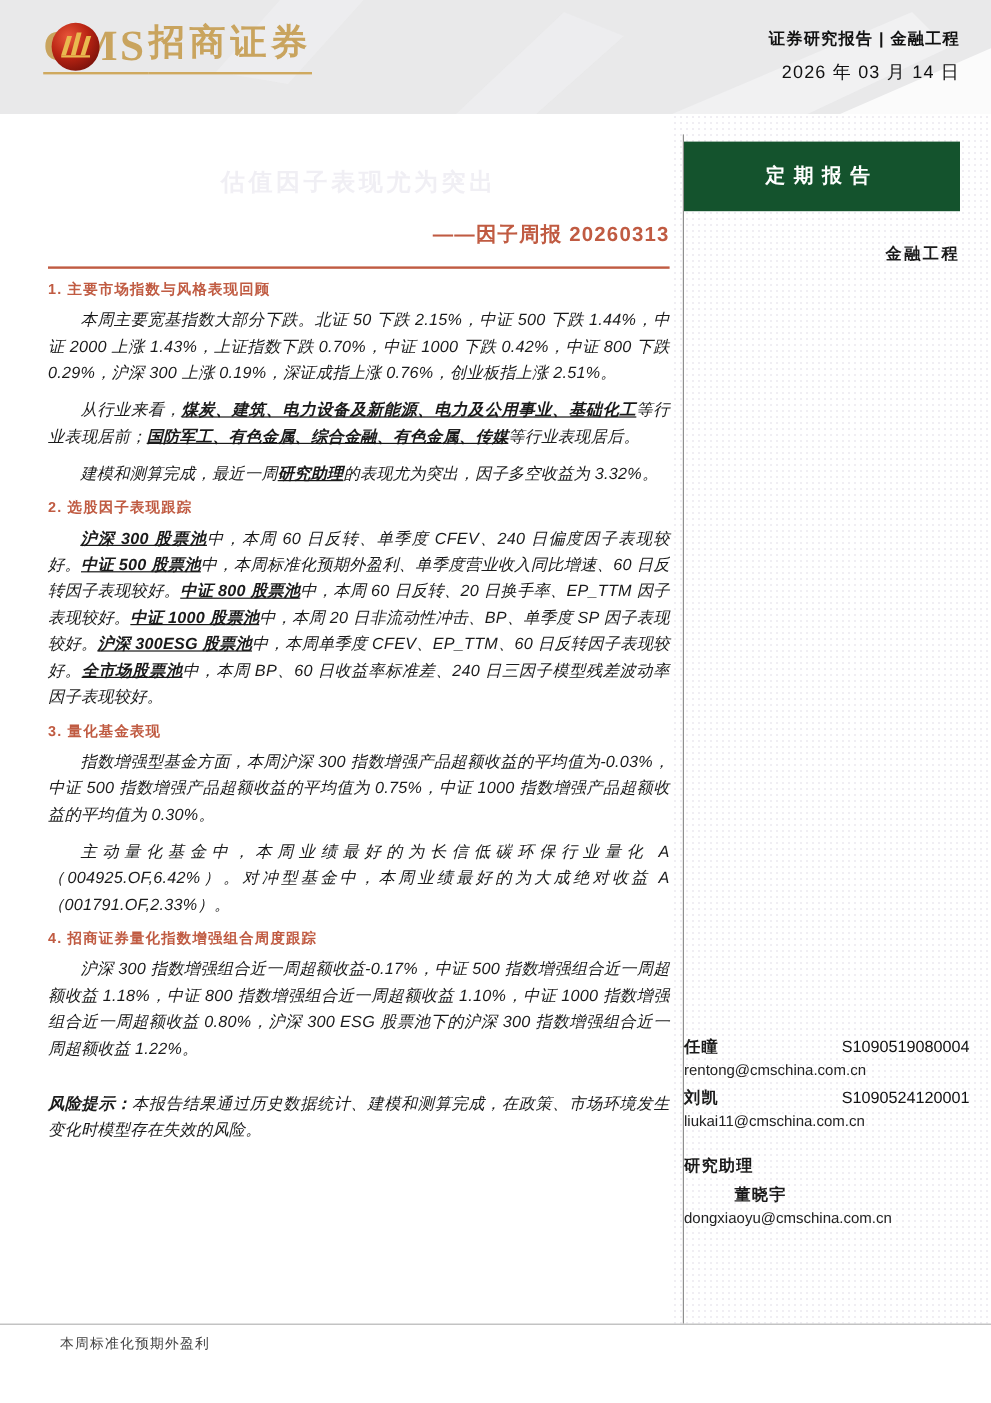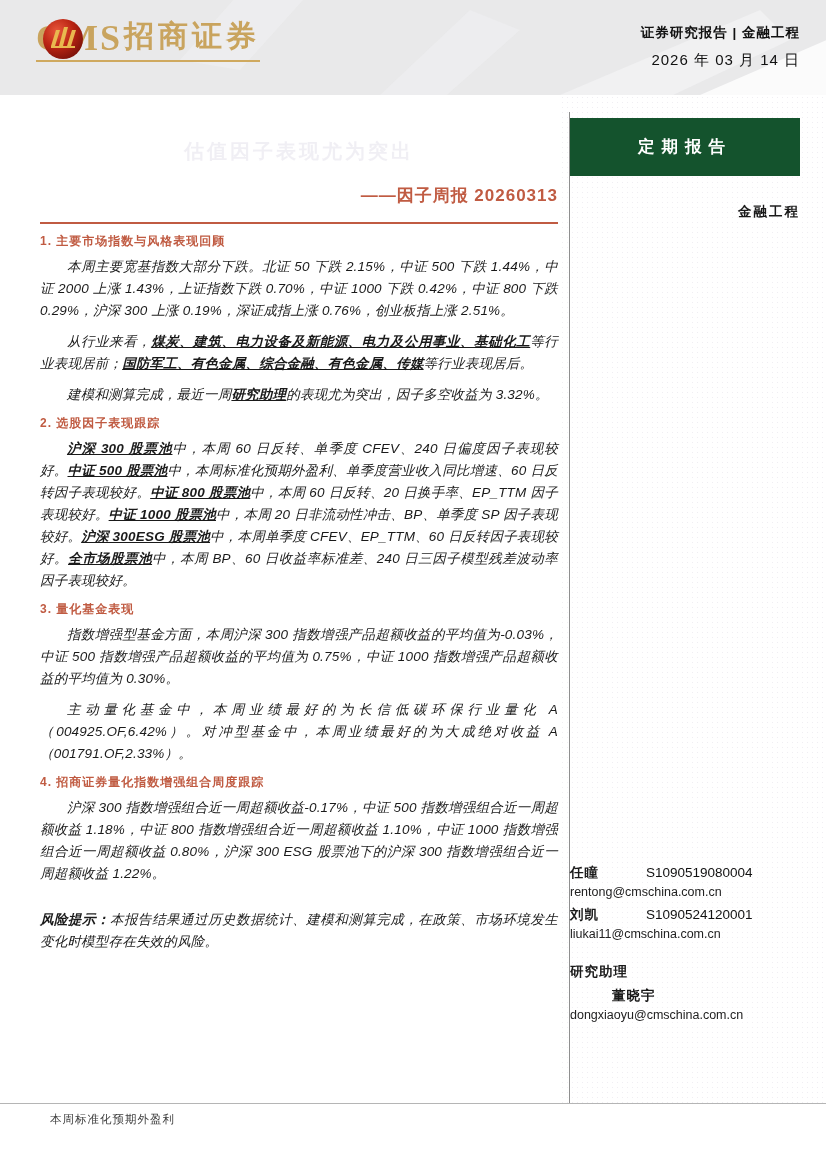--- a/index.html
+++ b/index.html
@@ -27,21 +27,21 @@
 
   
   .side-tex { position:absolute; left:560px; top:95px; width:266px; height:1008px;
               background-image:radial-gradient(circle, #e3e0ea 0.6px, rgba(0,0,0,0) 0.7px);
               background-size:5px 5px; opacity:.55; }
   .sidebar { position:absolute; left:570px; top:110px; width:230px; }
   .badge { margin-top:8px; height:58px; background:#14532d; color:#ffffff; display:flex;
            align-items:center; justify-content:center; font-size:16.5px; font-weight:bold; letter-spacing:7px; }
   .side-cat { text-align:right; margin-top:27px; font-size:13.5px; font-weight:bold; letter-spacing:2px; }
   .analysts { position:absolute; left:0; top:752px; width:238px; }
-  .an-row { display:flex; align-items:baseline; margin-top:2px; }
+  .an-row { display:flex; align-items:baseline; margin-top:2px;justify-content:space-between; }
   .an-name { font-weight:bold; font-size:13.5px; width:76px; letter-spacing:1px; }
   .an-cert { font-size:13.5px; color:#111; }
   .an-mail { font-size:12.5px; color:#222; margin:3px 0 7px 0; }
   .as-label { font-weight:bold; font-size:13.5px; margin-top:22px; letter-spacing:1px; }
   .as-name  { font-weight:bold; font-size:13.5px; margin-top:6px; letter-spacing:1px;margin-left:42px; }
 
   
   .main { position:absolute; left:40px; top:113px; width:518px; }
   .wm-title { margin-top:25px; height:28px; text-align:center; font-size:20px; font-weight:bold;
               color:#cdc7da; opacity:.28; letter-spacing:3px; }

